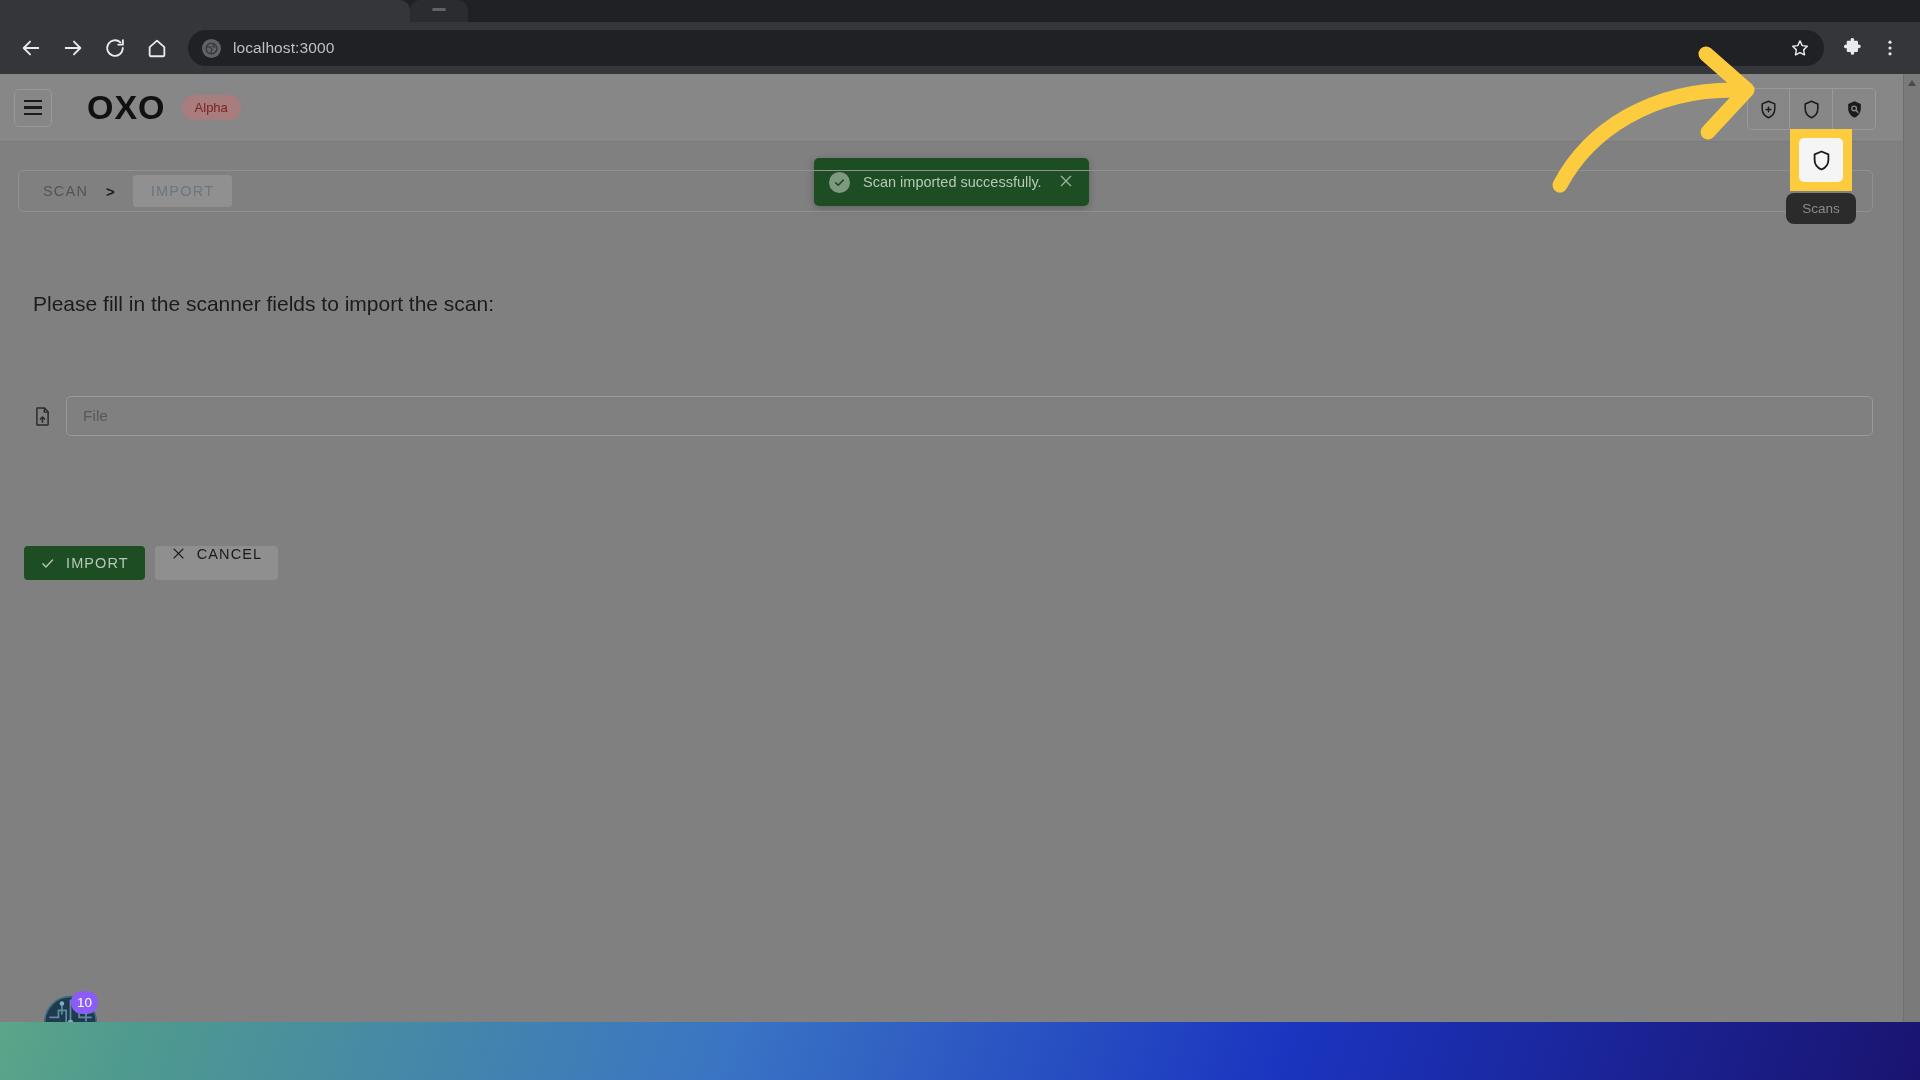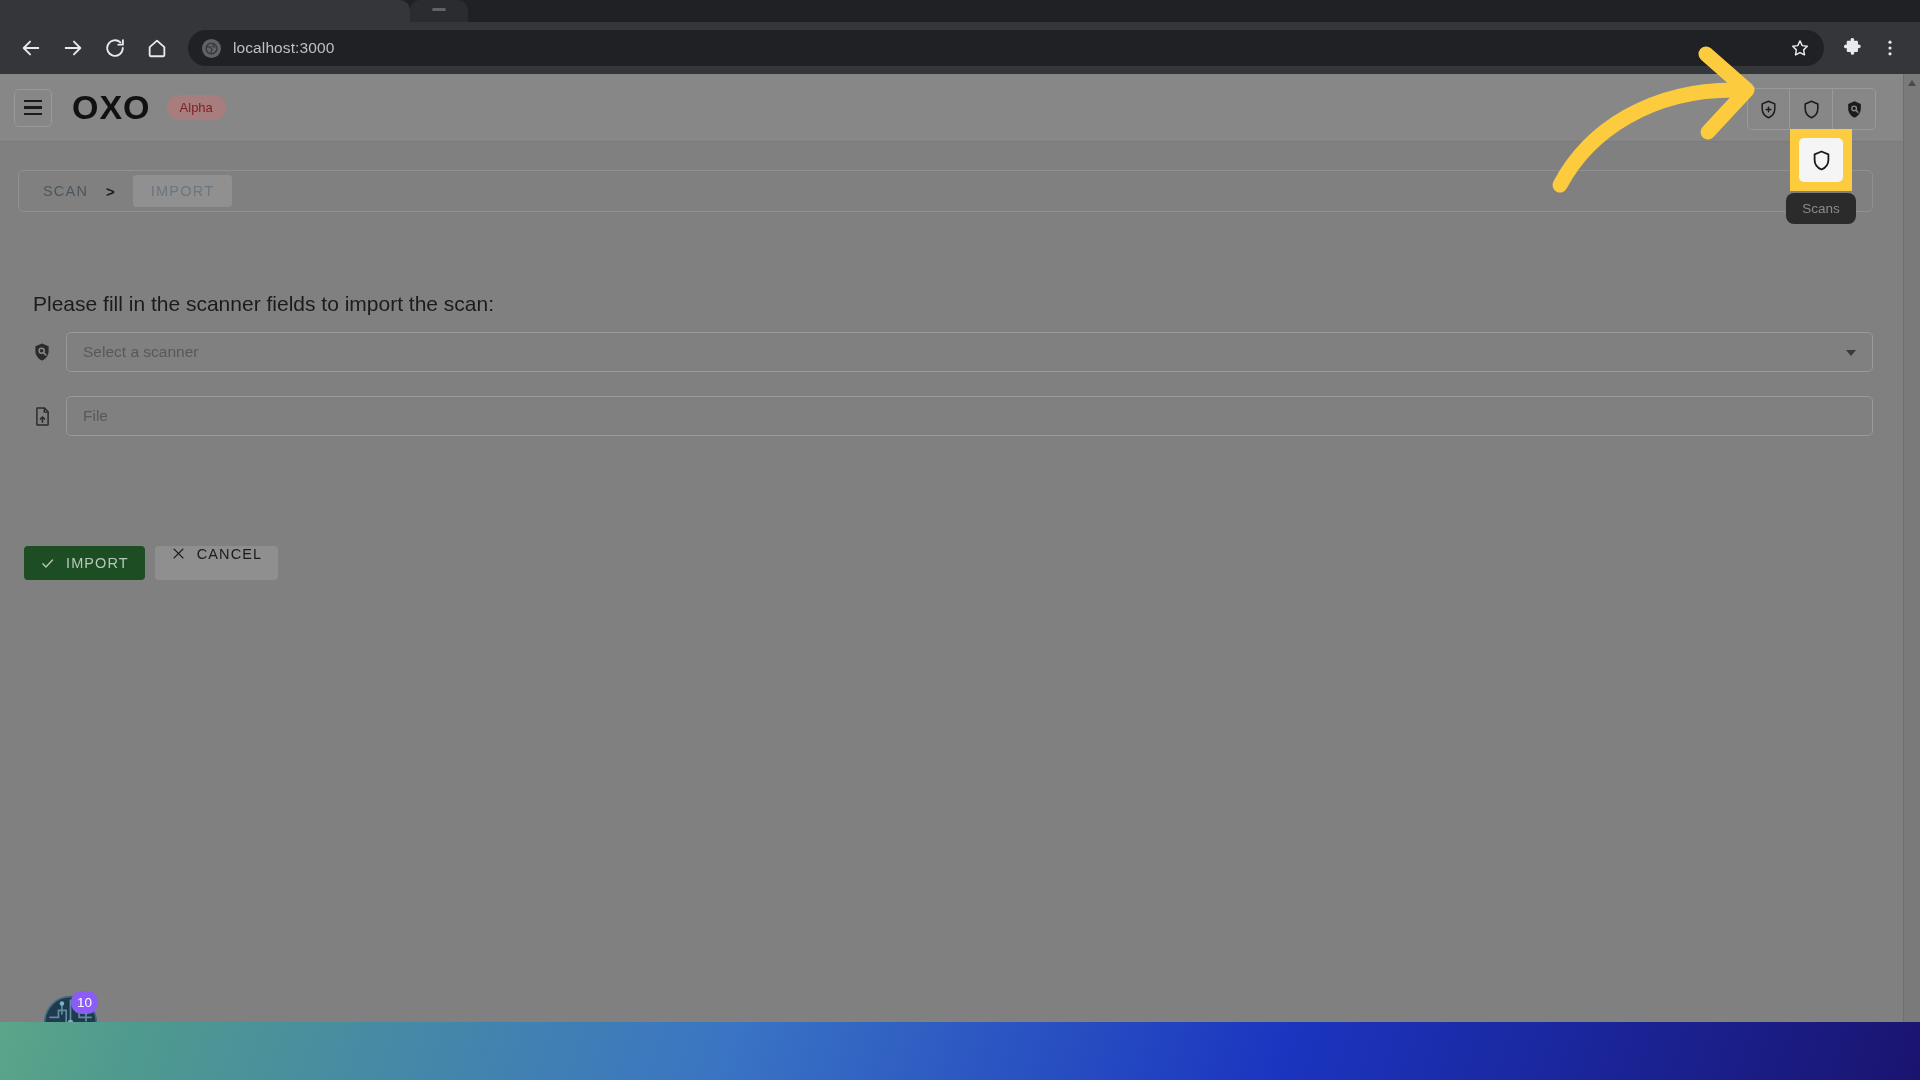--- a/index.html
+++ b/index.html
@@ -80,21 +80,21 @@
   }
   .hamburger {
     width:38px; height:38px; margin-left:14px; border:1px solid #9a9a9a;
     border-radius:5px; display:flex; flex-direction:column;
     align-items:center; justify-content:center; gap:4px; flex:none;
     background:transparent;
   }
   .hamburger i { display:block; width:18px; height:2.4px; background:#1b1b1b; }
   .brand {
     font-size:34px; font-weight:bold; color:#111; letter-spacing:1px;
-    margin-left:20px; font-family:"Liberation Sans", sans-serif;
+    margin-left:35px; font-family:"Liberation Sans", sans-serif;
   }
   .alpha-badge {
     margin-left:16px; background:#a87d7d; color:#7d2222;
     font-size:13px; padding:5px 13px; border-radius:12px;
     font-family:"Liberation Sans", sans-serif;
   }
 
   
   .toast {
     position:absolute; left:814px; top:84px; width:275px; height:48px;
@@ -304,20 +304,33 @@
     <div class="app-header">
       <div class="hamburger">
         <i></i>
           <i></i>
           <i></i>
       </div>
       <div class="brand">OXO</div>
       <div class="alpha-badge">Alpha</div>
     </div>
 
+    <div class="toast">
+      <span class="toast-check">
+        <svg width="13" height="13" viewBox="0 0 24 24">
+          <path d="M5 12.5l4.5 4.5L19 7.5" fill="none" stroke="#1d4d22" stroke-width="3" stroke-linecap="round" stroke-linejoin="round"></path>
+        </svg>
+      </span>
+      <span class="toast-msg">Scan imported successfully.</span>
+      <span class="toast-x">
+        <svg width="16" height="16" viewBox="0 0 24 24">
+          <path d="M5 5l14 14M19 5L5 19" fill="none" stroke="#9db09d" stroke-width="2" stroke-linecap="round"></path>
+        </svg>
+      </span>
+    </div>
 
     <div class="hdr-actions">
       <div class="act-btn">
         <svg width="21" height="21" viewBox="0 0 24 24">
           <path d="M12 2.6l7.2 3v5.6c0 4.4-3 8.4-7.2 10.2-4.2-1.8-7.2-5.8-7.2-10.2V5.6z" fill="none" stroke="#1b1b1b" stroke-width="1.7" stroke-linejoin="round"></path>
           <path d="M12 9.4v5.3M9.4 12h5.3" fill="none" stroke="#1b1b1b" stroke-width="1.7" stroke-linecap="round"></path>
         </svg>
       </div>
       <div class="act-btn">
         <svg width="21" height="21" viewBox="0 0 24 24">
@@ -345,33 +358,20 @@
     </div>
 
     <div class="crumb-bar">
       <span class="crumb">SCAN</span>
       <span class="crumb-sep">&gt;</span>
       <span class="crumb-active">IMPORT</span>
     </div>
 
     <div class="form-title">Please fill in the scanner fields to import the scan:</div>
 
-    <div class="field-row" style="top:258px;">
-      <span class="field-icon">
-        <svg width="22" height="22" viewBox="0 0 24 24">
-          <path d="M12 2.6l7.2 3v5.6c0 4.4-3 8.4-7.2 10.2-4.2-1.8-7.2-5.8-7.2-10.2V5.6z" fill="#2b2b2b"></path>
-          <circle cx="11.6" cy="10.6" r="2.8" fill="none" stroke="#878787" stroke-width="1.6"></circle>
-          <path d="M13.7 12.8l2.4 2.4" fill="none" stroke="#878787" stroke-width="1.8" stroke-linecap="round"></path>
-        </svg>
-      </span>
-      <div class="field-box">
-        <span class="field-ph">Select a scanner</span>
-        <span class="sel-caret"></span>
-      </div>
-    </div>
 
     <div class="field-row" style="top:322px;">
       <span class="field-icon">
         <svg width="21" height="21" viewBox="0 0 24 24">
           <path d="M6.2 2.4h8l4.2 4.2v14.4a.6.6 0 0 1-.6.6H6.2a.6.6 0 0 1-.6-.6V3a.6.6 0 0 1 .6-.6z" fill="none" stroke="#2b2b2b" stroke-width="1.7" stroke-linejoin="round"></path>
           <path d="M14 2.6v4.4h4.3" fill="none" stroke="#2b2b2b" stroke-width="1.6"></path>
           <path d="M12 18.4v-5.6M9.6 14.9L12 12.5l2.4 2.4" fill="none" stroke="#2b2b2b" stroke-width="1.8" stroke-linecap="round" stroke-linejoin="round"></path>
         </svg>
       </span>
       <div class="field-box">

